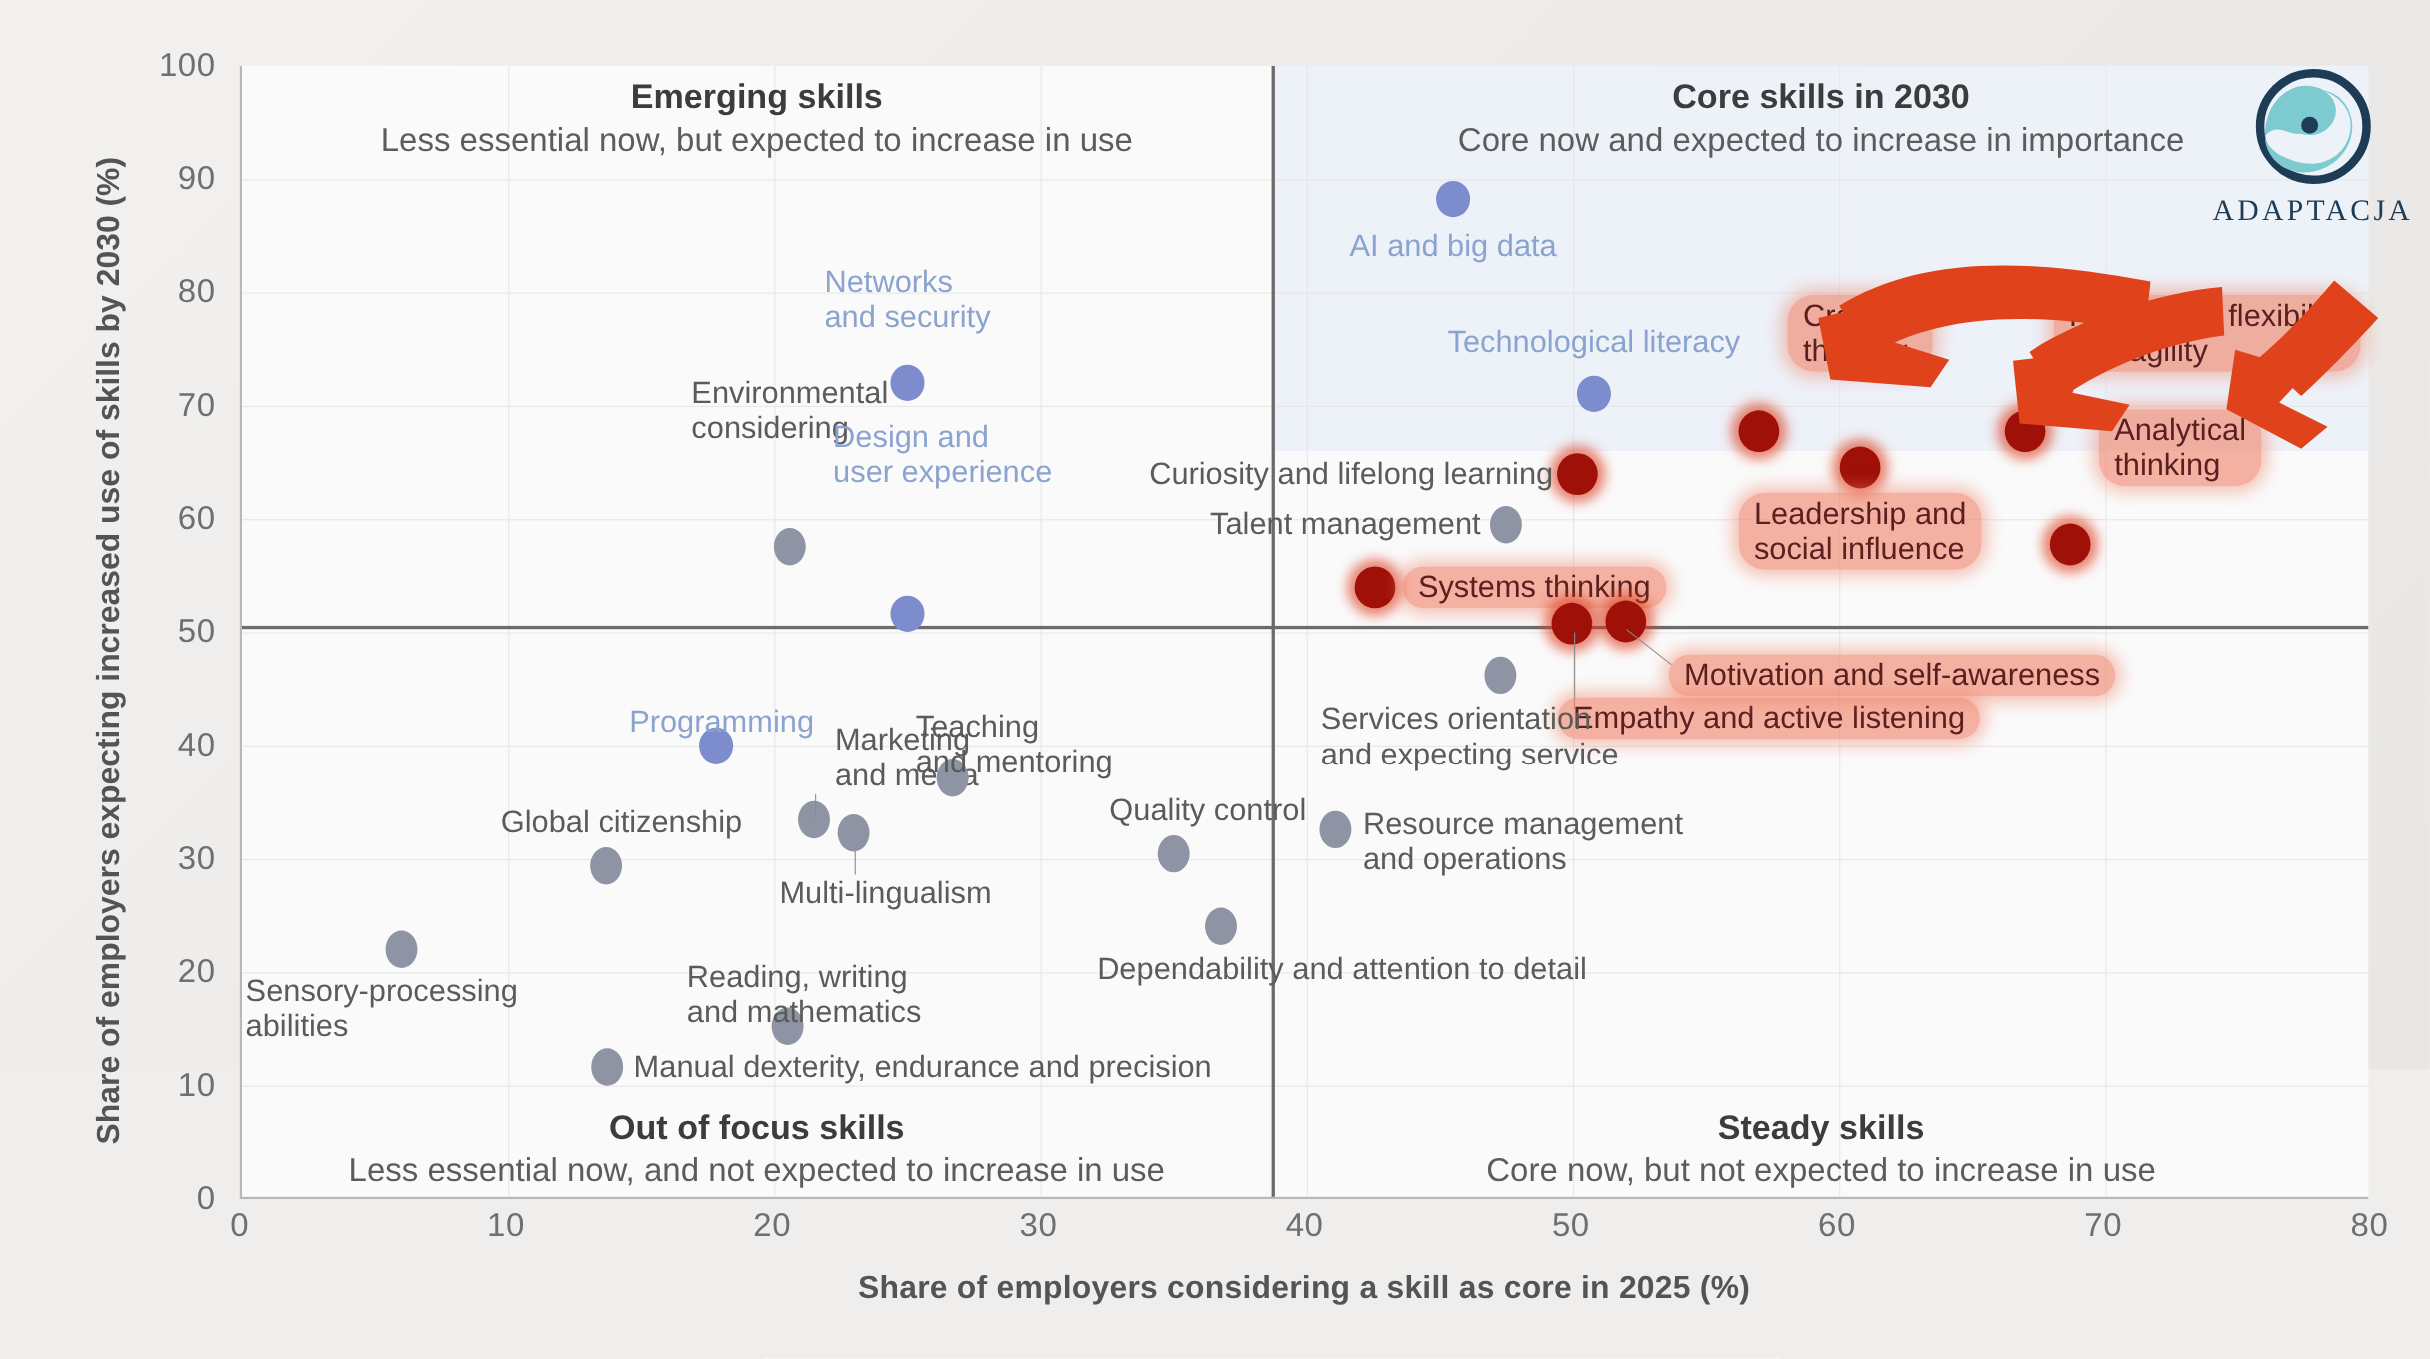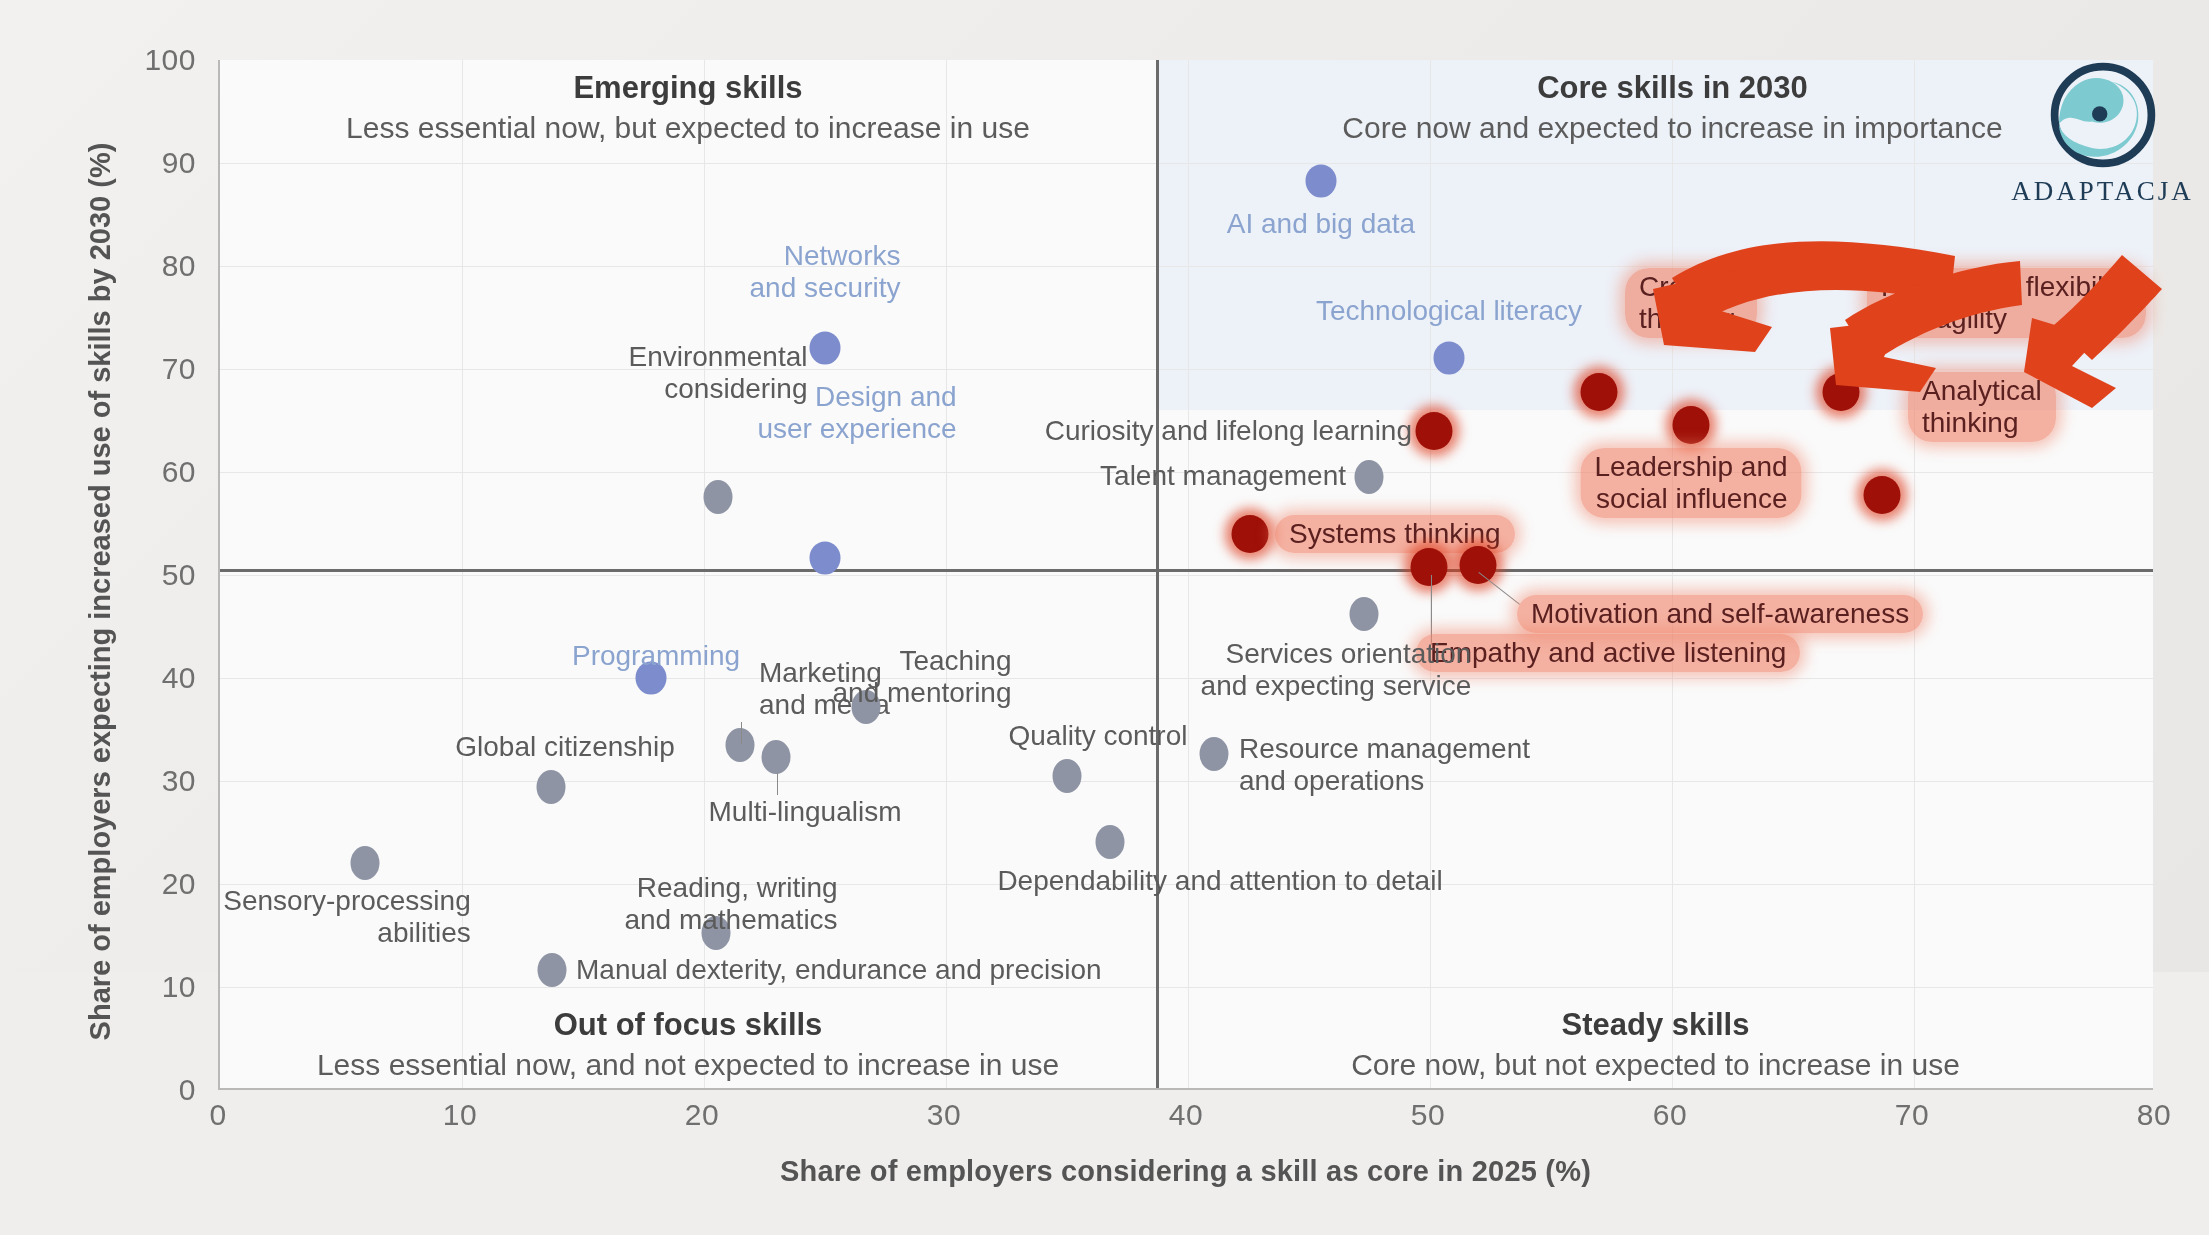--- a/index.html
+++ b/index.html
@@ -89,21 +89,21 @@
     color:#5b5b5b;white-space:nowrap;pointer-events:none;
   }
   .plabel.blue{color:#8ba4cf;}
   .plabel.hl{
     color:#5a2020;
     background:rgba(240,130,105,.62);
     border-radius:24px;
     padding:3px 14px;
     box-shadow:0 0 14px 6px rgba(240,130,105,.45);
   }
-  .plabel.c{text-align:right;transform:translateX(-50%);}
+  .plabel.c{text-align:left;transform:translateX(-50%);}
   .plabel.r{text-align:right;transform:translateX(-100%);}
 
   
   .leader{position:absolute;background:#8a8a8a;width:1px;}
   .leader2{position:absolute;background:#8a8a8a;height:1px;transform-origin:0 0;}
 
   
   #logo{position:absolute;right:14px;top:60px;width:185px;text-align:center;}
   #logo-mark{width:110px;height:110px;margin:0 auto;display:block;}
   #logo-text{
@@ -142,21 +142,21 @@
     <div class="gridline h" style="top:927px;"></div>
 
     <div class="divider v" style="left:936px;"></div>
     <div class="divider h" style="top:509px;"></div>
 
     <div class="quad-label" style="left:0;width:936px;top:9px;">
       <div class="qtitle">Emerging skills</div>
       <div class="qsub">Less essential now, but expected to increase in use</div>
     </div>
 
-    <div class="quad-label" style="left:936px;width:999px;top:9px;padding-left:17px;">
+    <div class="quad-label" style="left:936px;width:999px;top:9px;">
       <div class="qtitle">Core skills in 2030</div>
       <div class="qsub">Core now and expected to increase in importance</div>
     </div>
 
     <div class="quad-label" style="left:936px;width:999px;top:946px;">
       <div class="qtitle">Steady skills</div>
       <div class="qsub">Core now, but not expected to increase in use</div>
     </div>
 
     <div class="quad-label" style="left:0;width:936px;top:946px;">

